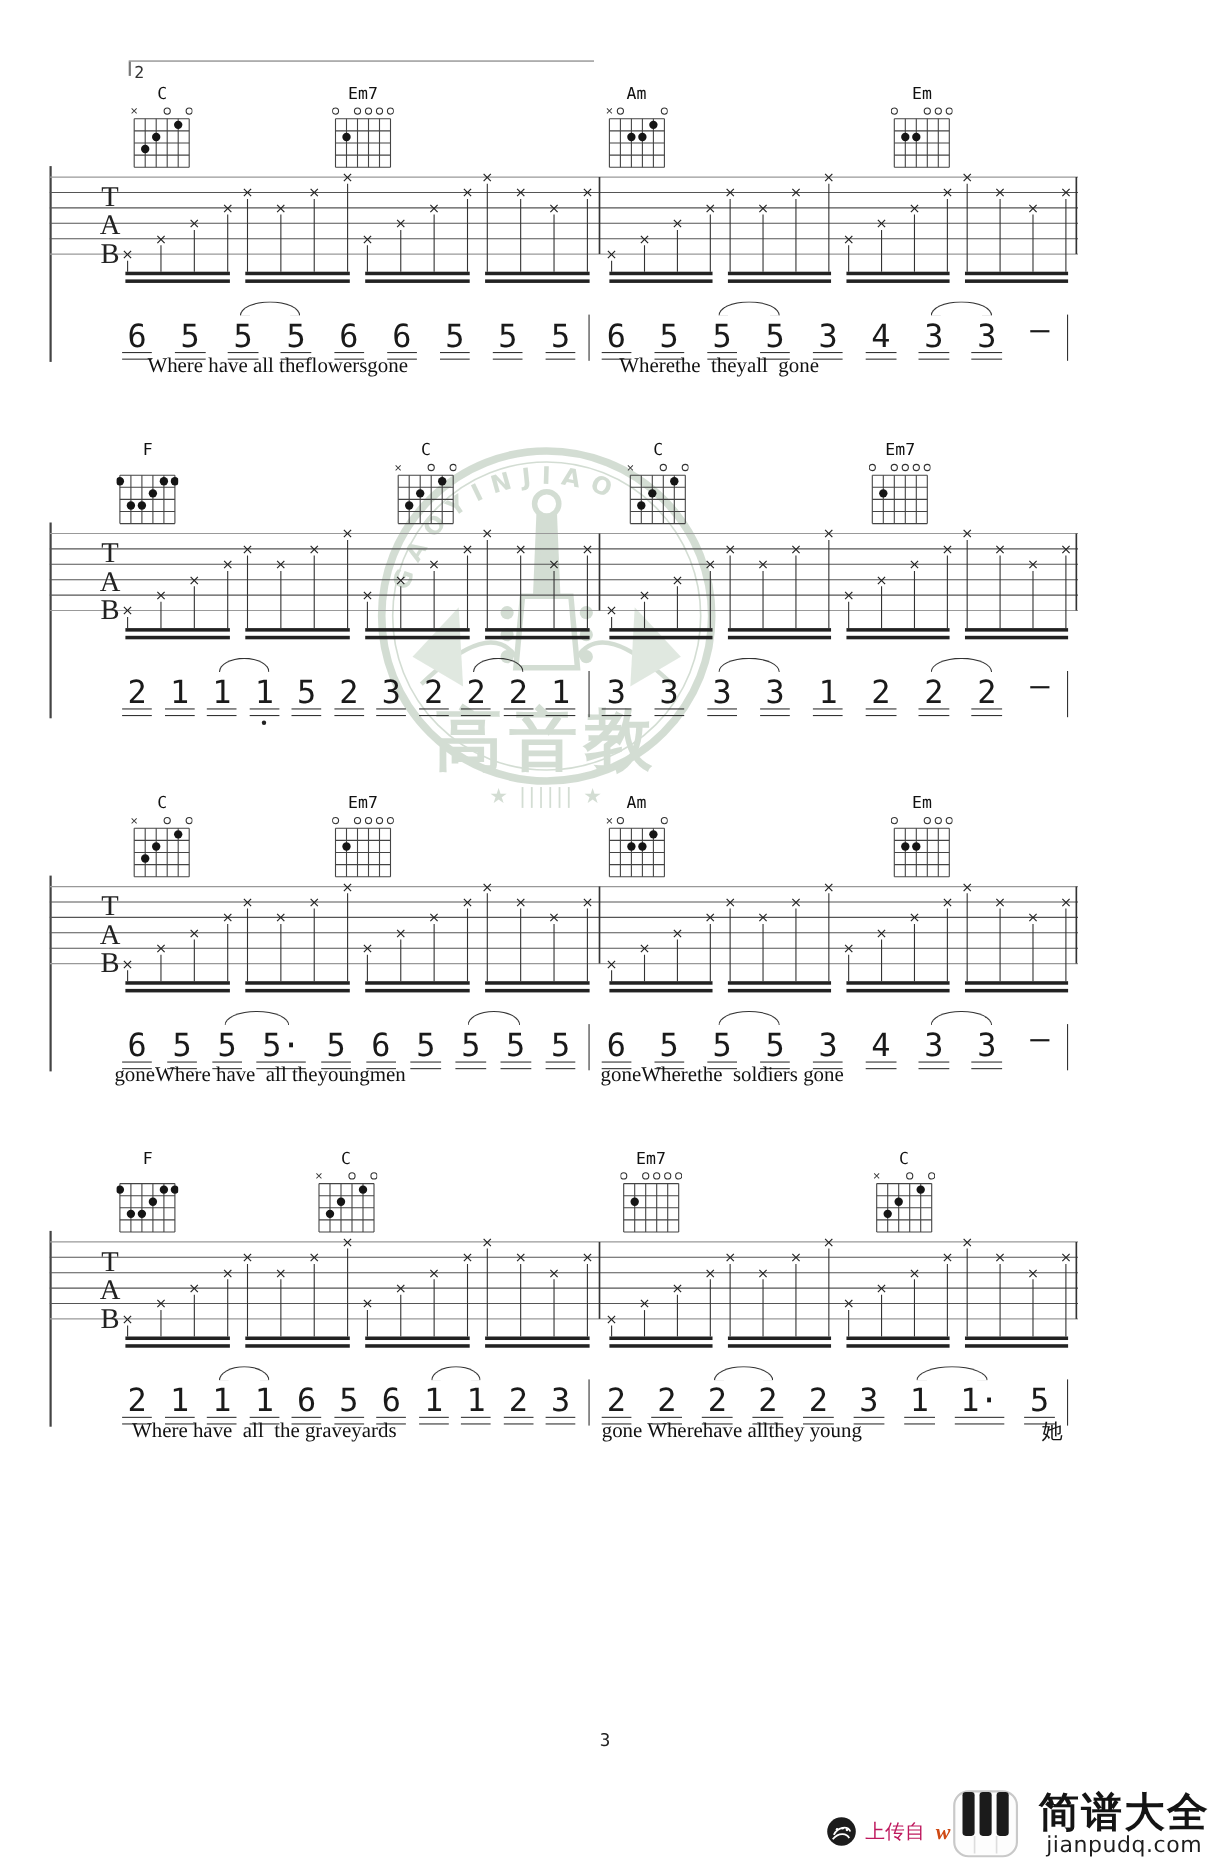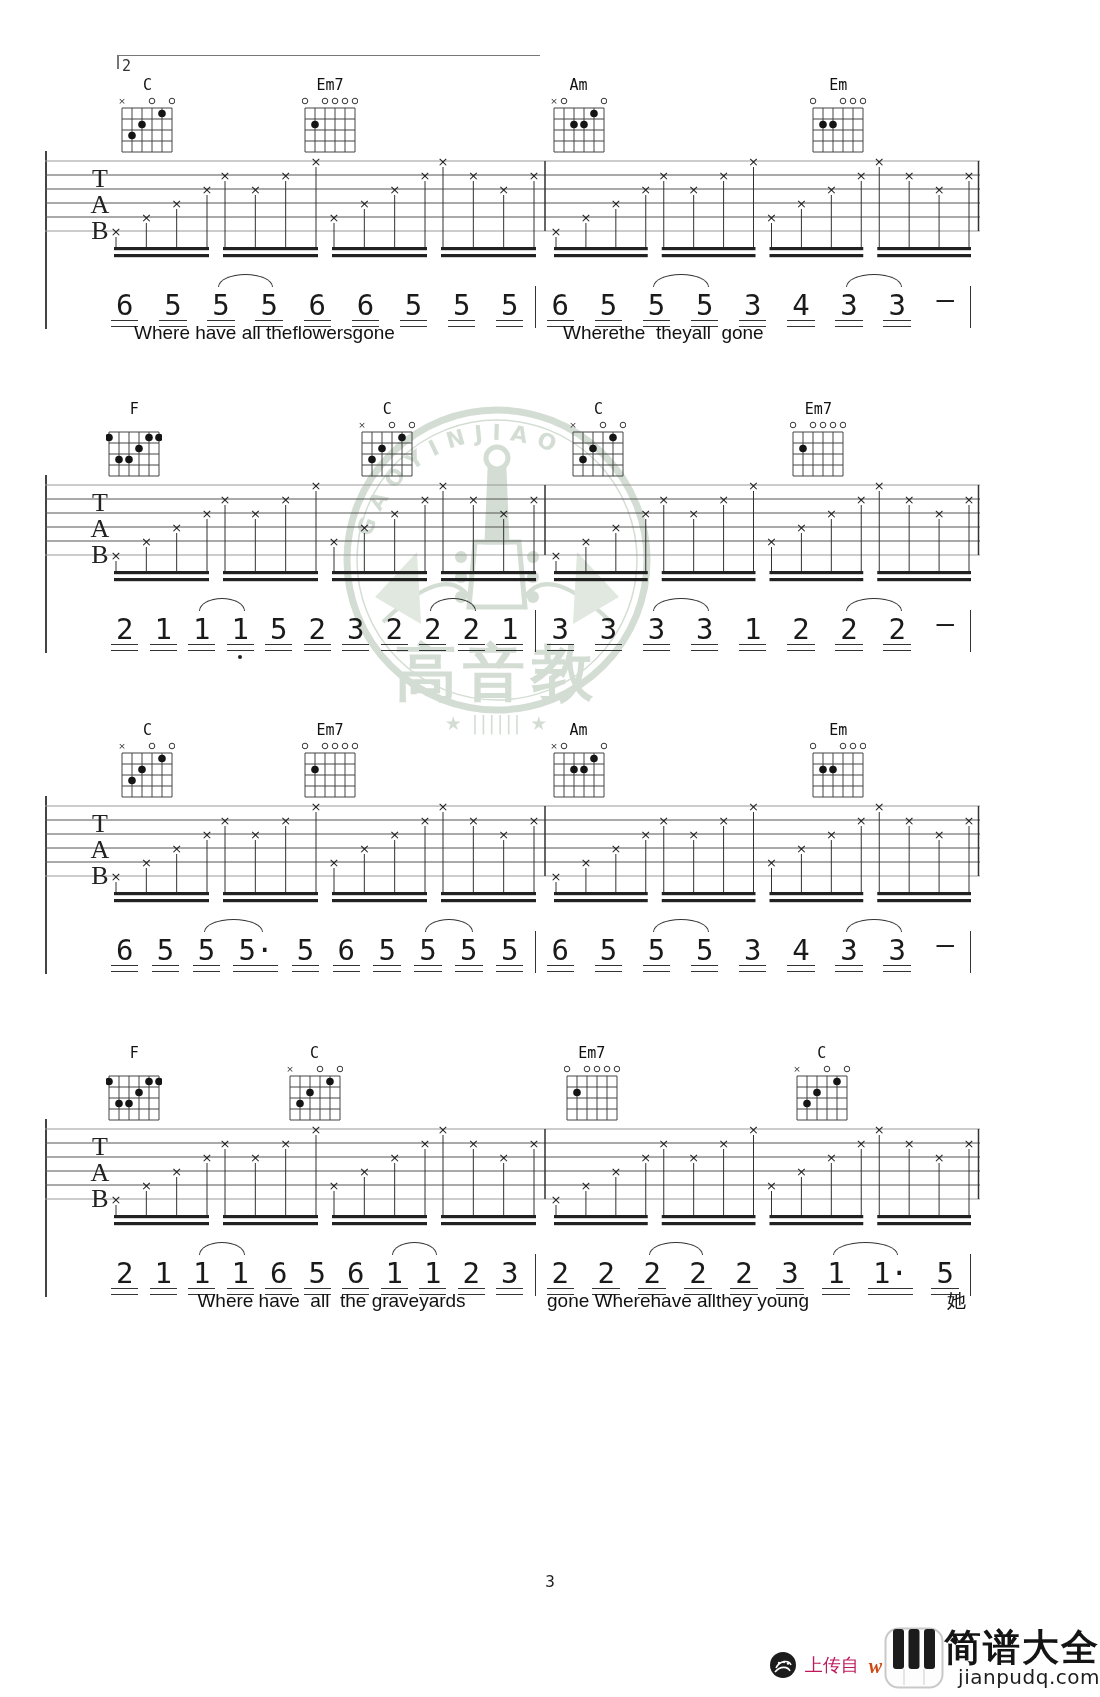--- a/index.html
+++ b/index.html
@@ -30,33 +30,33 @@
   .measure-n + .measure-n{border-left:1.5px solid #333;}
   .tok{position:relative;line-height:1;padding-bottom:8px;}
   .tok.beamed::after{content:"";position:absolute;left:-5px;right:-5px;bottom:1px;height:5px;
     border-top:1.6px solid #333;border-bottom:1.6px solid #333;}
   .tok.low::before{content:"";position:absolute;left:50%;margin-left:-2px;bottom:-7px;
     width:4px;height:4px;border-radius:50%;background:#222;}
   .tok.dash{padding-bottom:14px;}
   .slur{position:absolute;bottom:41px;height:12px;border:1.6px solid #333;border-bottom:none;
     border-radius:50% 50% 0 0 / 100% 100% 0 0;}
   .lyrics-row{position:absolute;top:258px;left:100px;width:870px;height:26px;display:flex;}
-  .lyric-m{flex:1;white-space:pre;font-family:Liberation Sans, sans-serif;
+  .lyric-m{flex:1;white-space:pre;font-family:Liberation Serif, serif;
     font-size:19px;color:#111;letter-spacing:0;}
   .tail-lyric{position:absolute;right:4px;bottom:2px;font-size:19px;color:#111;
     font-family:"DejaVu Sans", sans-serif;}
   
   #page-number{position:absolute;left:0;right:0;top:1572px;text-align:center;
     font-size:16px;color:#222;font-family:"DejaVu Sans Mono", monospace;}
   #footer-right{position:absolute;right:0px;top:1626px;height:64px;display:flex;
     align-items:center;z-index:2;}
   #upload-text{font-size:18px;color:#be185d;margin:14px 6px 0 8px;}
   #upload-w{font-size:20px;color:#cf4913;font-weight:bold;font-style:italic;
     font-family:"Liberation Serif", serif;margin:16px 2px 0 4px;}
-  #brand-block{display:flex;flex-direction:column;align-items:flex-end;margin-left:0;}
+  #brand-block{display:flex;flex-direction:column;align-items:center;margin-left:18px;}
   #brand-cn{font-size:37px;font-weight:bold;color:#141414;letter-spacing:2px;line-height:1.05;}
   #brand-url{font-size:20px;color:#1d1d1d;letter-spacing:.5px;line-height:1;}
 </style>
 </head>
 <body>
 
 <div id="volta">
   <span id="volta-label">2</span>
 </div>
 
@@ -699,20 +699,24 @@
           <span class="tok beamed">5</span>
           <span class="tok beamed">3</span>
           <span class="tok beamed">4</span>
           <span class="tok beamed">3</span>
           <span class="tok beamed">3</span>
           <span class="tok dash">—</span>
           <div class="slur" style="left: 117.95px; width: 53.1px;"></div>
           <div class="slur" style="left: 310.95px; width: 53.1px;"></div>
         </div>
     </div>
+    <div class="lyrics-row">
+      <div class="lyric-m" style="padding-left: 4px;">goneWhere have  all theyoungmen</div>
+      <div class="lyric-m" style="padding-left: 18px;">goneWherethe  soldiers gone</div>
+    </div>
   </section>
   <section class="system" style="top: 1032px;">
     <div class="chord-row">
         <div class="chord-slot" style="left: 12.2%;"><div class="chord-label">F</div><svg width="56" height="62">
             <line x1="3" y1="14" x2="53" y2="14" stroke="#444" stroke-width="1"></line>
             <line x1="3" y1="25" x2="53" y2="25" stroke="#444" stroke-width="1"></line>
             <line x1="3" y1="36" x2="53" y2="36" stroke="#444" stroke-width="1"></line>
             <line x1="3" y1="47" x2="53" y2="47" stroke="#444" stroke-width="1"></line>
             <line x1="3" y1="58" x2="53" y2="58" stroke="#444" stroke-width="1"></line>
             <line x1="3" y1="14" x2="3" y2="58" stroke="#444" stroke-width="1"></line>
@@ -905,21 +909,21 @@
           <span class="tok beamed">2</span>
           <span class="tok beamed">3</span>
           <span class="tok beamed">1</span>
           <span class="tok beamed">1·</span>
           <span class="tok beamed">5</span>
           <div class="slur" style="left: 113.95px; width: 51.1px;"></div>
           <div class="slur" style="left: 297.95px; width: 62.8px;"></div>
         </div>
     </div>
     <div class="lyrics-row">
-      <div class="lyric-m" style="padding-left: 20px; text-align: center;">Where have  all  the graveyards</div>
+      <div class="lyric-m" style="padding-left: 20px;">Where have  all  the graveyards</div>
       <div class="lyric-m" style="padding-left: 4px;">gone Wherehave allthey young</div>
     <span class="tail-lyric">她</span>
       </div>
   </section>
 </div>
 
 <div id="page-number">3</div>
 
 <div id="footer-right">
   <svg width="28" height="28" viewBox="0 0 28 28" style="margin-top:14px">

